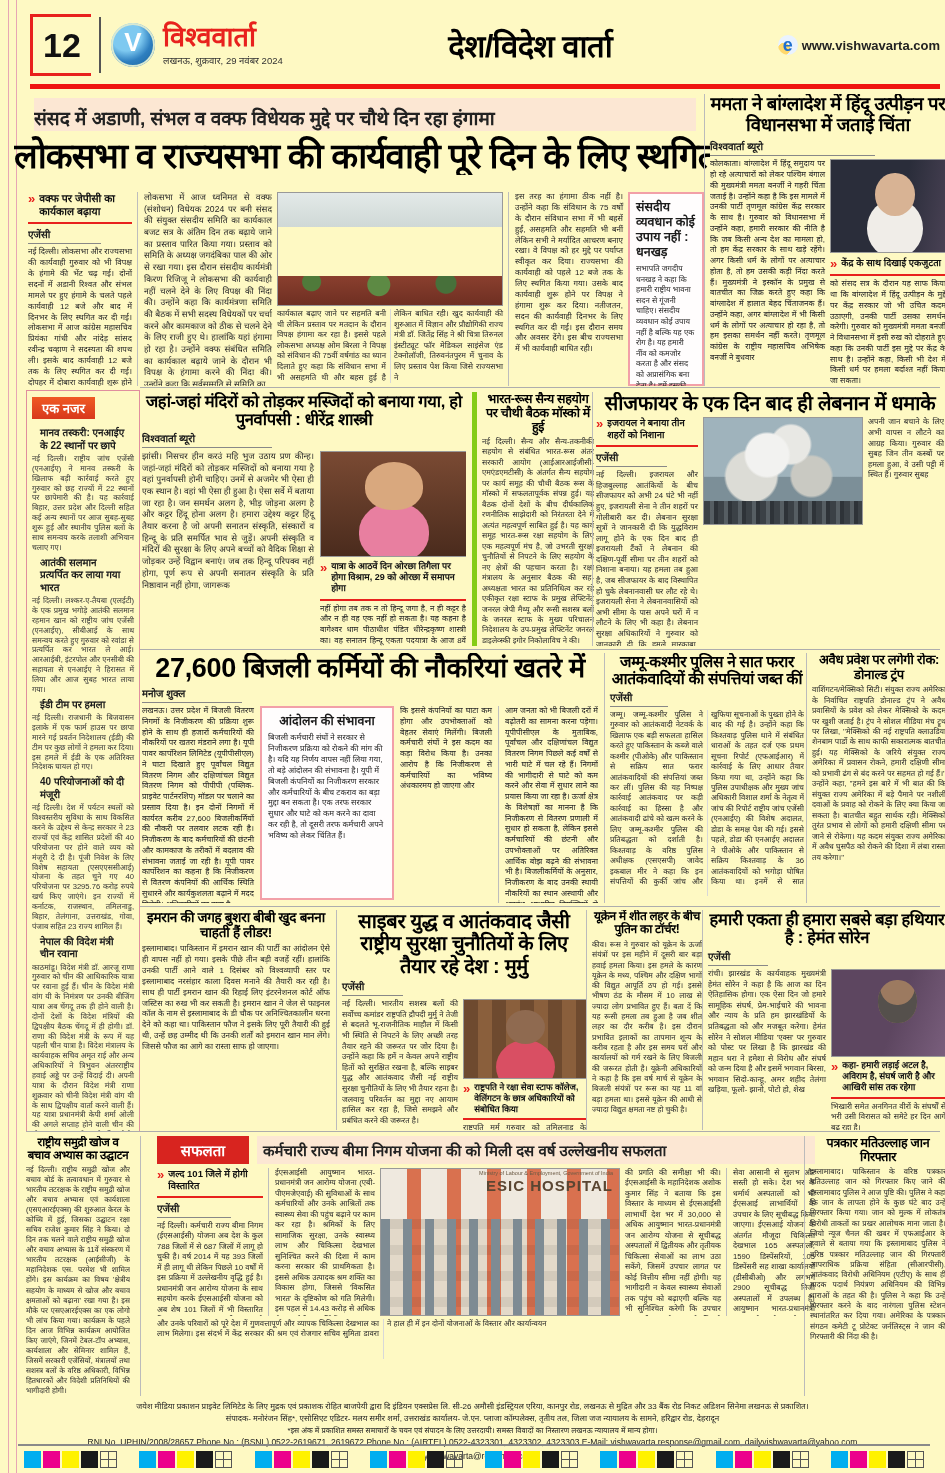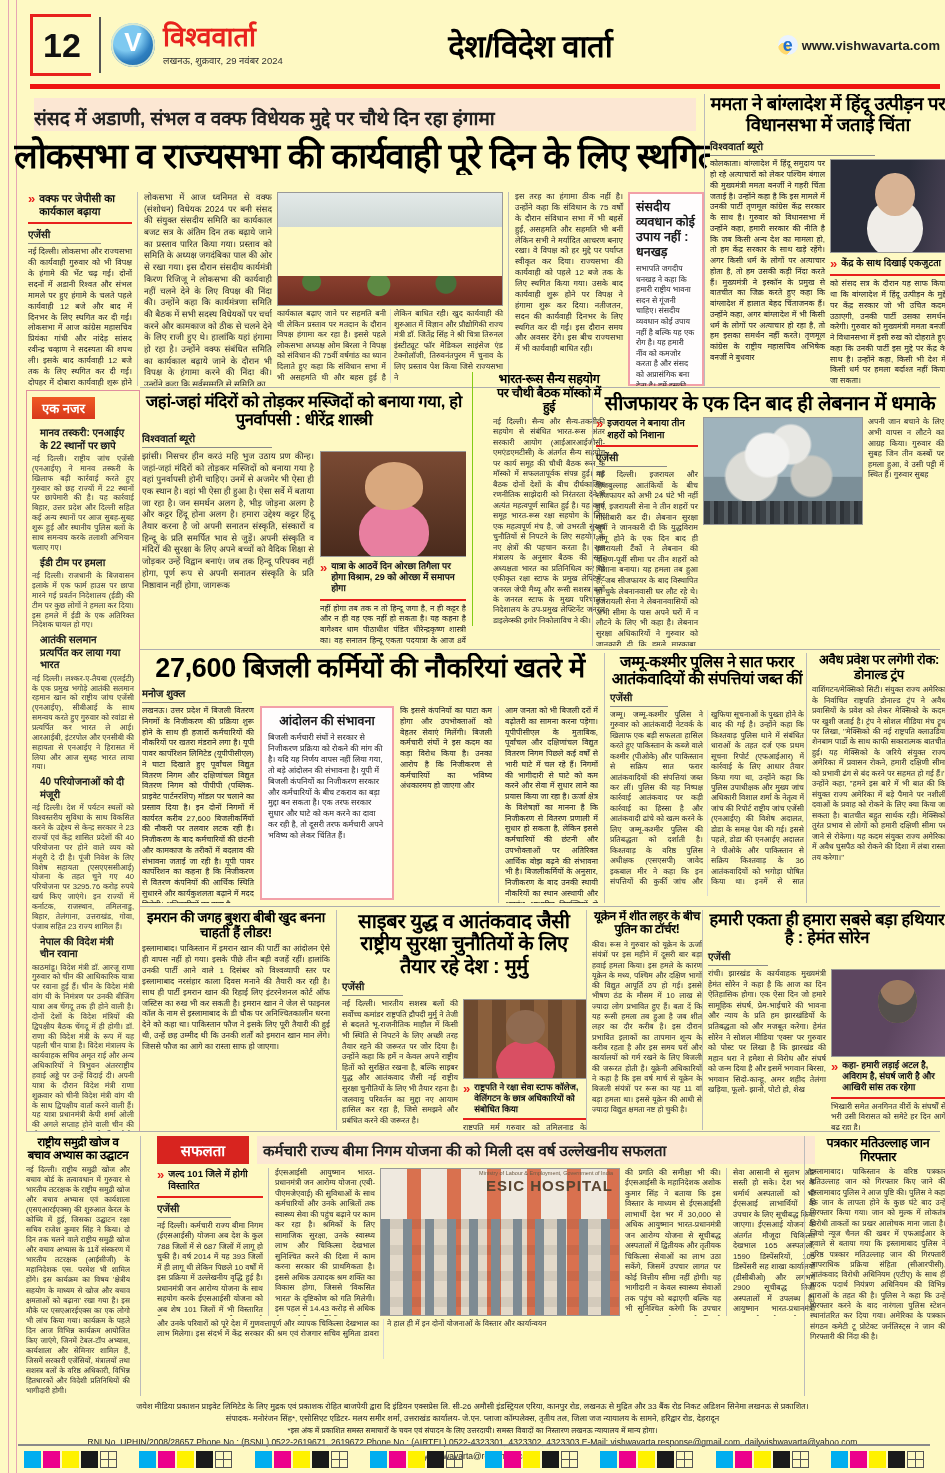--- a/index.html
+++ b/index.html
@@ -159,26 +159,26 @@
     </div>
   </div>
 
   <div class="art eknazar" style="left:26px;top:390px;width:102px;height:732px">
     <div class="ek-head">एक नजर</div>
     <div>
       <div class="brief-title">मानव तस्करी: एनआईए के 22 स्थानों पर छापे</div>
       <div class="brief-body">नई दिल्ली। राष्ट्रीय जांच एजेंसी (एनआईए) ने मानव तस्करी के खिलाफ बड़ी कार्रवाई करते हुए गुरुवार को छह राज्यों में 22 स्थानों पर छापेमारी की है। यह कार्रवाई बिहार, उत्तर प्रदेश और दिल्ली सहित कई अन्य स्थानों पर आज सुबह-सुबह शुरू हुई और स्थानीय पुलिस बलों के साथ समन्वय करके तलाशी अभियान चलाए गए।</div>
     </div>
     <div>
+      <div class="brief-title">आतंकी सलमान प्रत्यर्पित कर लाया गया भारत</div>
+      <div class="brief-body">नई दिल्ली। लश्कर-ए-तैयबा (एलईटी) के एक प्रमुख भगोड़े आतंकी सलमान रहमान खान को राष्ट्रीय जांच एजेंसी (एनआईए), सीबीआई के साथ समन्वय करते हुए गुरुवार को रवांडा से प्रत्यर्पित कर भारत ले आई। आरआईबी, इंटरपोल और एनसीबी की सहायता से एनआईए ने हिरासत में लिया और आज सुबह भारत लाया गया।</div>
+    </div>
+    <div>
       <div class="brief-title">ईडी टीम पर हमला</div>
       <div class="brief-body">नई दिल्ली। राजधानी के बिजवासन इलाके में एक फार्म हाउस पर छापा मारने गई प्रवर्तन निदेशालय (ईडी) की टीम पर कुछ लोगों ने हमला कर दिया। इस हमले में ईडी के एक अतिरिक्त निदेशक घायल हो गए।</div>
-    </div>
-    <div>
-      <div class="brief-title">आतंकी सलमान प्रत्यर्पित कर लाया गया भारत</div>
-      <div class="brief-body">नई दिल्ली। लश्कर-ए-तैयबा (एलईटी) के एक प्रमुख भगोड़े आतंकी सलमान रहमान खान को राष्ट्रीय जांच एजेंसी (एनआईए), सीबीआई के साथ समन्वय करते हुए गुरुवार को रवांडा से प्रत्यर्पित कर भारत ले आई। आरआईबी, इंटरपोल और एनसीबी की सहायता से एनआईए ने हिरासत में लिया और आज सुबह भारत लाया गया।</div>
     </div>
     <div>
       <div class="brief-title">40 परियोजनाओं को दी मंजूरी</div>
       <div class="brief-body">नई दिल्ली। देश में पर्यटन स्थलों को विश्वस्तरीय सुविधा के साथ विकसित करने के उद्देश्य से केन्द्र सरकार ने 23 राज्यों एवं केंद्र शासित प्रदेशों की 40 परियोजना पर होने वाले व्यय को मंजूरी दे दी है। पूंजी निवेश के लिए विशेष सहायता (एसएएससीआई) योजना के तहत चुने गए 40 परियोजना पर 3295.76 करोड़ रुपये खर्च किए जाएंगे। इन राज्यों में कर्नाटक, राजस्थान, तमिलनाडु, बिहार, तेलंगाना, उत्तराखंड, गोवा, पंजाब सहित 23 राज्य शामिल हैं।</div>
     </div>
     <div>
       <div class="brief-title">नेपाल की विदेश मंत्री चीन रवाना</div>
       <div class="brief-body">काठमांडू। विदेश मंत्री डॉ. आरजू राणा गुरुवार को चीन की आधिकारिक यात्रा पर रवाना हुई हैं। चीन के विदेश मंत्री वांग यी के निमंत्रण पर उनकी बीजिंग यात्रा अब चेंगदू तक ही होने वाली है। दोनों देशों के विदेश मंत्रियों की द्विपक्षीय बैठक चेंगदू में ही होगी। डॉ. राणा की विदेश मंत्री के रूप में यह पहली चीन यात्रा है। विदेश मंत्रालय के कार्यवाहक सचिव अमृत राई और अन्य अधिकारियों ने त्रिभुवन अंतरराष्ट्रीय हवाई अड्डे पर उन्हें विदाई दी। अपनी यात्रा के दौरान विदेश मंत्री राणा शुक्रवार को चीनी विदेश मंत्री वांग यी के साथ द्विपक्षीय वार्ता करने वाली हैं। यह यात्रा प्रधानमंत्री केपी शर्मा ओली की अगले सप्ताह होने वाली चीन की योजनाबद्ध यात्रा से पहले की गई है। चेंगदू में चीनी विदेश मंत्री वांग यी के साथ बैठक के दौरान विदेश मंत्री राणा ओली के नेतृत्व वाली पीएम के प्रस्तावित चीन भ्रमण के एजेंडा और बेल्ट एंड रोड इनिशिएटिव (बीआरआई) के तहत परियोजनाओं को लागू करने के संबंध में नेपाल का प्रस्ताव पेश करेंगी। इसके बाद मंत्री राणा के शनिवार को नेपाल लौटने का कार्यक्रम है।</div>
     </div>
     
@@ -195,21 +195,21 @@
         <div class="photo ph-shastri" style="width:100%;height:104px"></div>
         <div class="subhead" style="margin-top:4px;font-size:9px">
             <span class="chev">»</span>
           <span>यात्रा के आठवें दिन ओरछा तिगैला पर होगा विश्राम, 29 को ओरछा में समापन होगा</span>
           </div>
         <div class="body" style="font-size:7.9px">नहीं होगा तब तक न तो हिन्दू जगा है, न ही कट्टर है और न ही वह एक नहीं हो सकता है। यह कहना है बागेश्वर धाम पीठाधीश पंडित धीरेन्द्रकृष्ण शास्त्री का। वह सनातन हिन्दू एकता पदयात्रा के आज 8वें दिन बरुआसागर में मीडिया से बातचीत कर रहे थे।</div>
       </div>
     </div>
   </div>
 
-  <div class="art" style="left:472px;top:372px;width:112px;height:254px;border-left:1px solid #84cc16;padding-left:20px">
+  <div class="art" style="left:472px;top:392px;width:112px;height:254px;border-left:5px solid #84cc16;padding-left:5px">
     <div class="headline" style="font-size:12.5px">भारत-रूस सैन्य सहयोग पर चौथी बैठक मॉस्को में हुई</div>
     <div class="body" style="margin-top:3px;font-size:7.7px">नई दिल्ली। सैन्य और सैन्य-तकनीकी सहयोग से संबंधित भारत-रूस अंतर सरकारी आयोग (आईआरआईजीसी-एमएंडएमटीसी) के अंतर्गत सैन्य सहयोग पर कार्य समूह की चौथी बैठक रूस के मॉस्को में सफलतापूर्वक संपन्न हुई। यह बैठक दोनों देशों के बीच दीर्घकालिक रणनीतिक साझेदारी को निरंतरता देने में अत्यंत महत्वपूर्ण साबित हुई है। यह कार्य समूह भारत-रूस रक्षा सहयोग के लिए एक महत्वपूर्ण मंच है, जो उभरती सुरक्षा चुनौतियों से निपटने के लिए सहयोग के नए क्षेत्रों की पहचान करता है। रक्षा मंत्रालय के अनुसार बैठक की सह-अध्यक्षता भारत का प्रतिनिधित्व कर रहे एकीकृत रक्षा स्टाफ के प्रमुख लेफ्टिनेंट जनरल जेपी मैथ्यू और रूसी सशस्त्र बलों के जनरल स्टाफ के मुख्य परिचालन निदेशालय के उप-प्रमुख लेफ्टिनेंट जनरल डाइलेव्स्की इगोर निकोलाविच ने की।</div>
   </div>
 
   <div class="art" style="left:592px;top:392px;width:348px;height:254px;border-left:1px solid #bbb;padding-left:3px">
     <div class="headline" style="font-size:20px;white-space:nowrap">सीजफायर के एक दिन बाद ही लेबनान में धमाके</div>
     <div style="display:flex;gap:5px;margin-top:3px">
       <div style="flex:0 0 102px">
         <div class="subhead" style="font-size:9.5px">
             <span class="chev">»</span>

